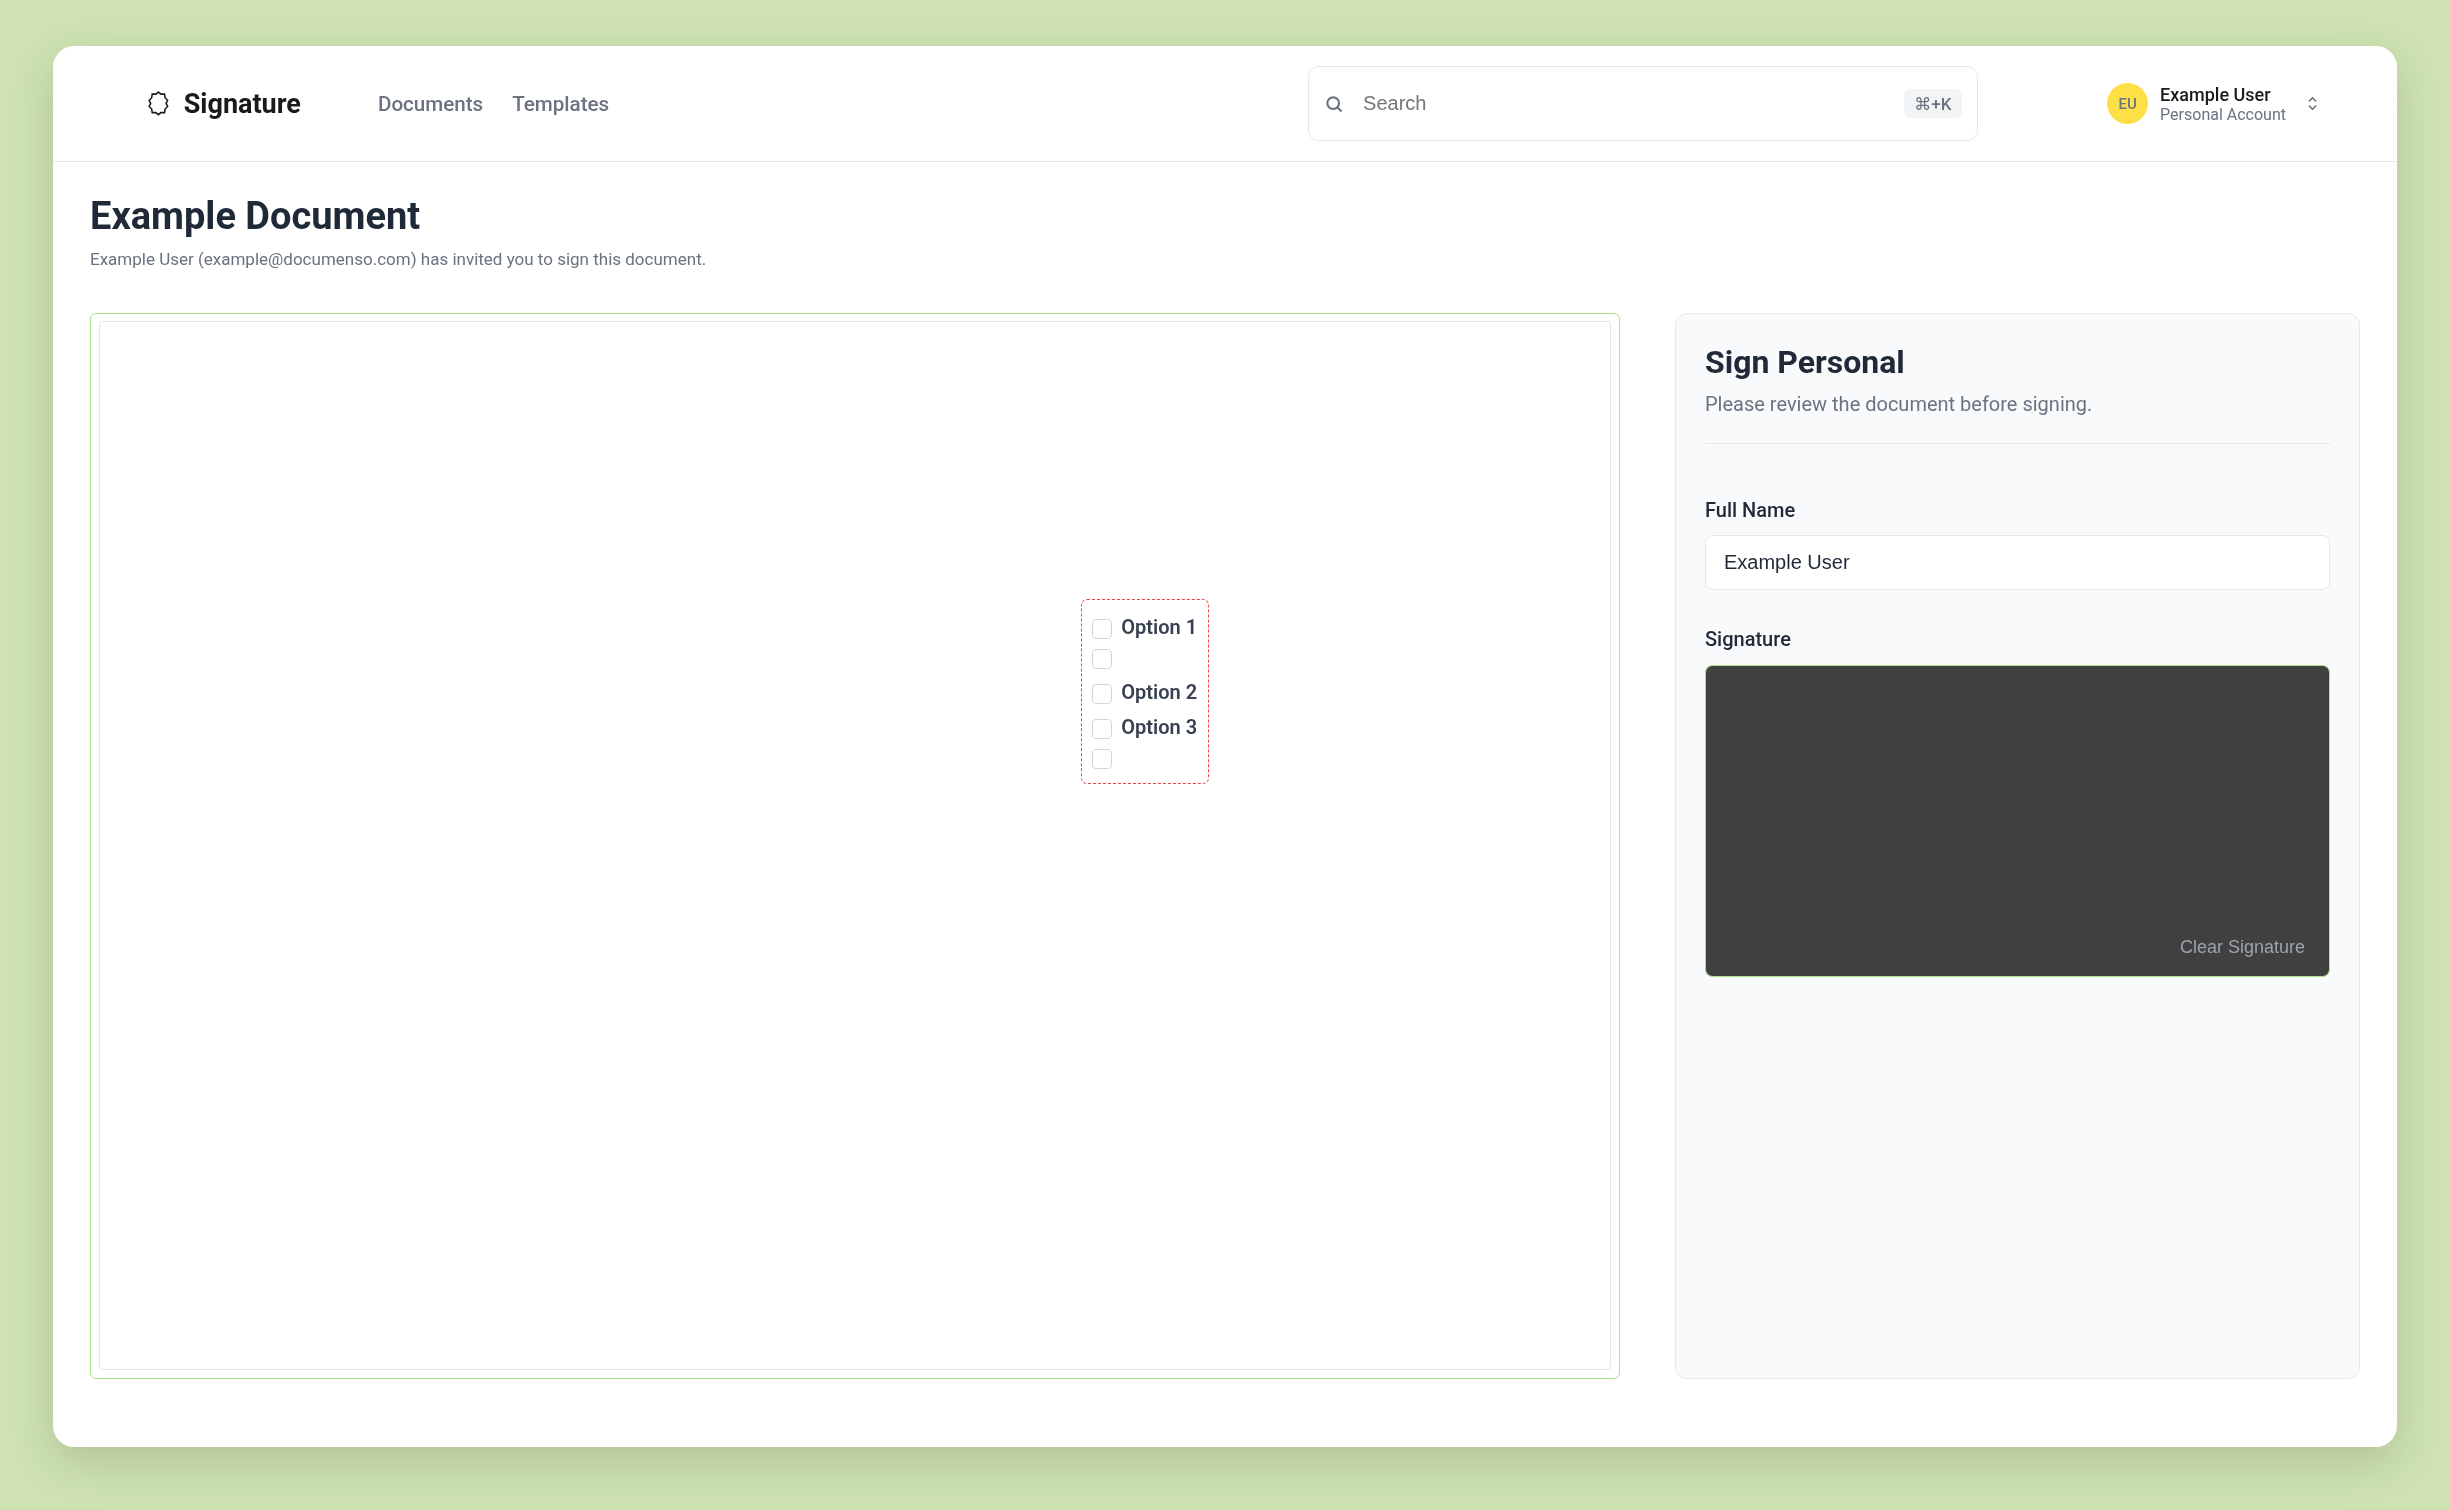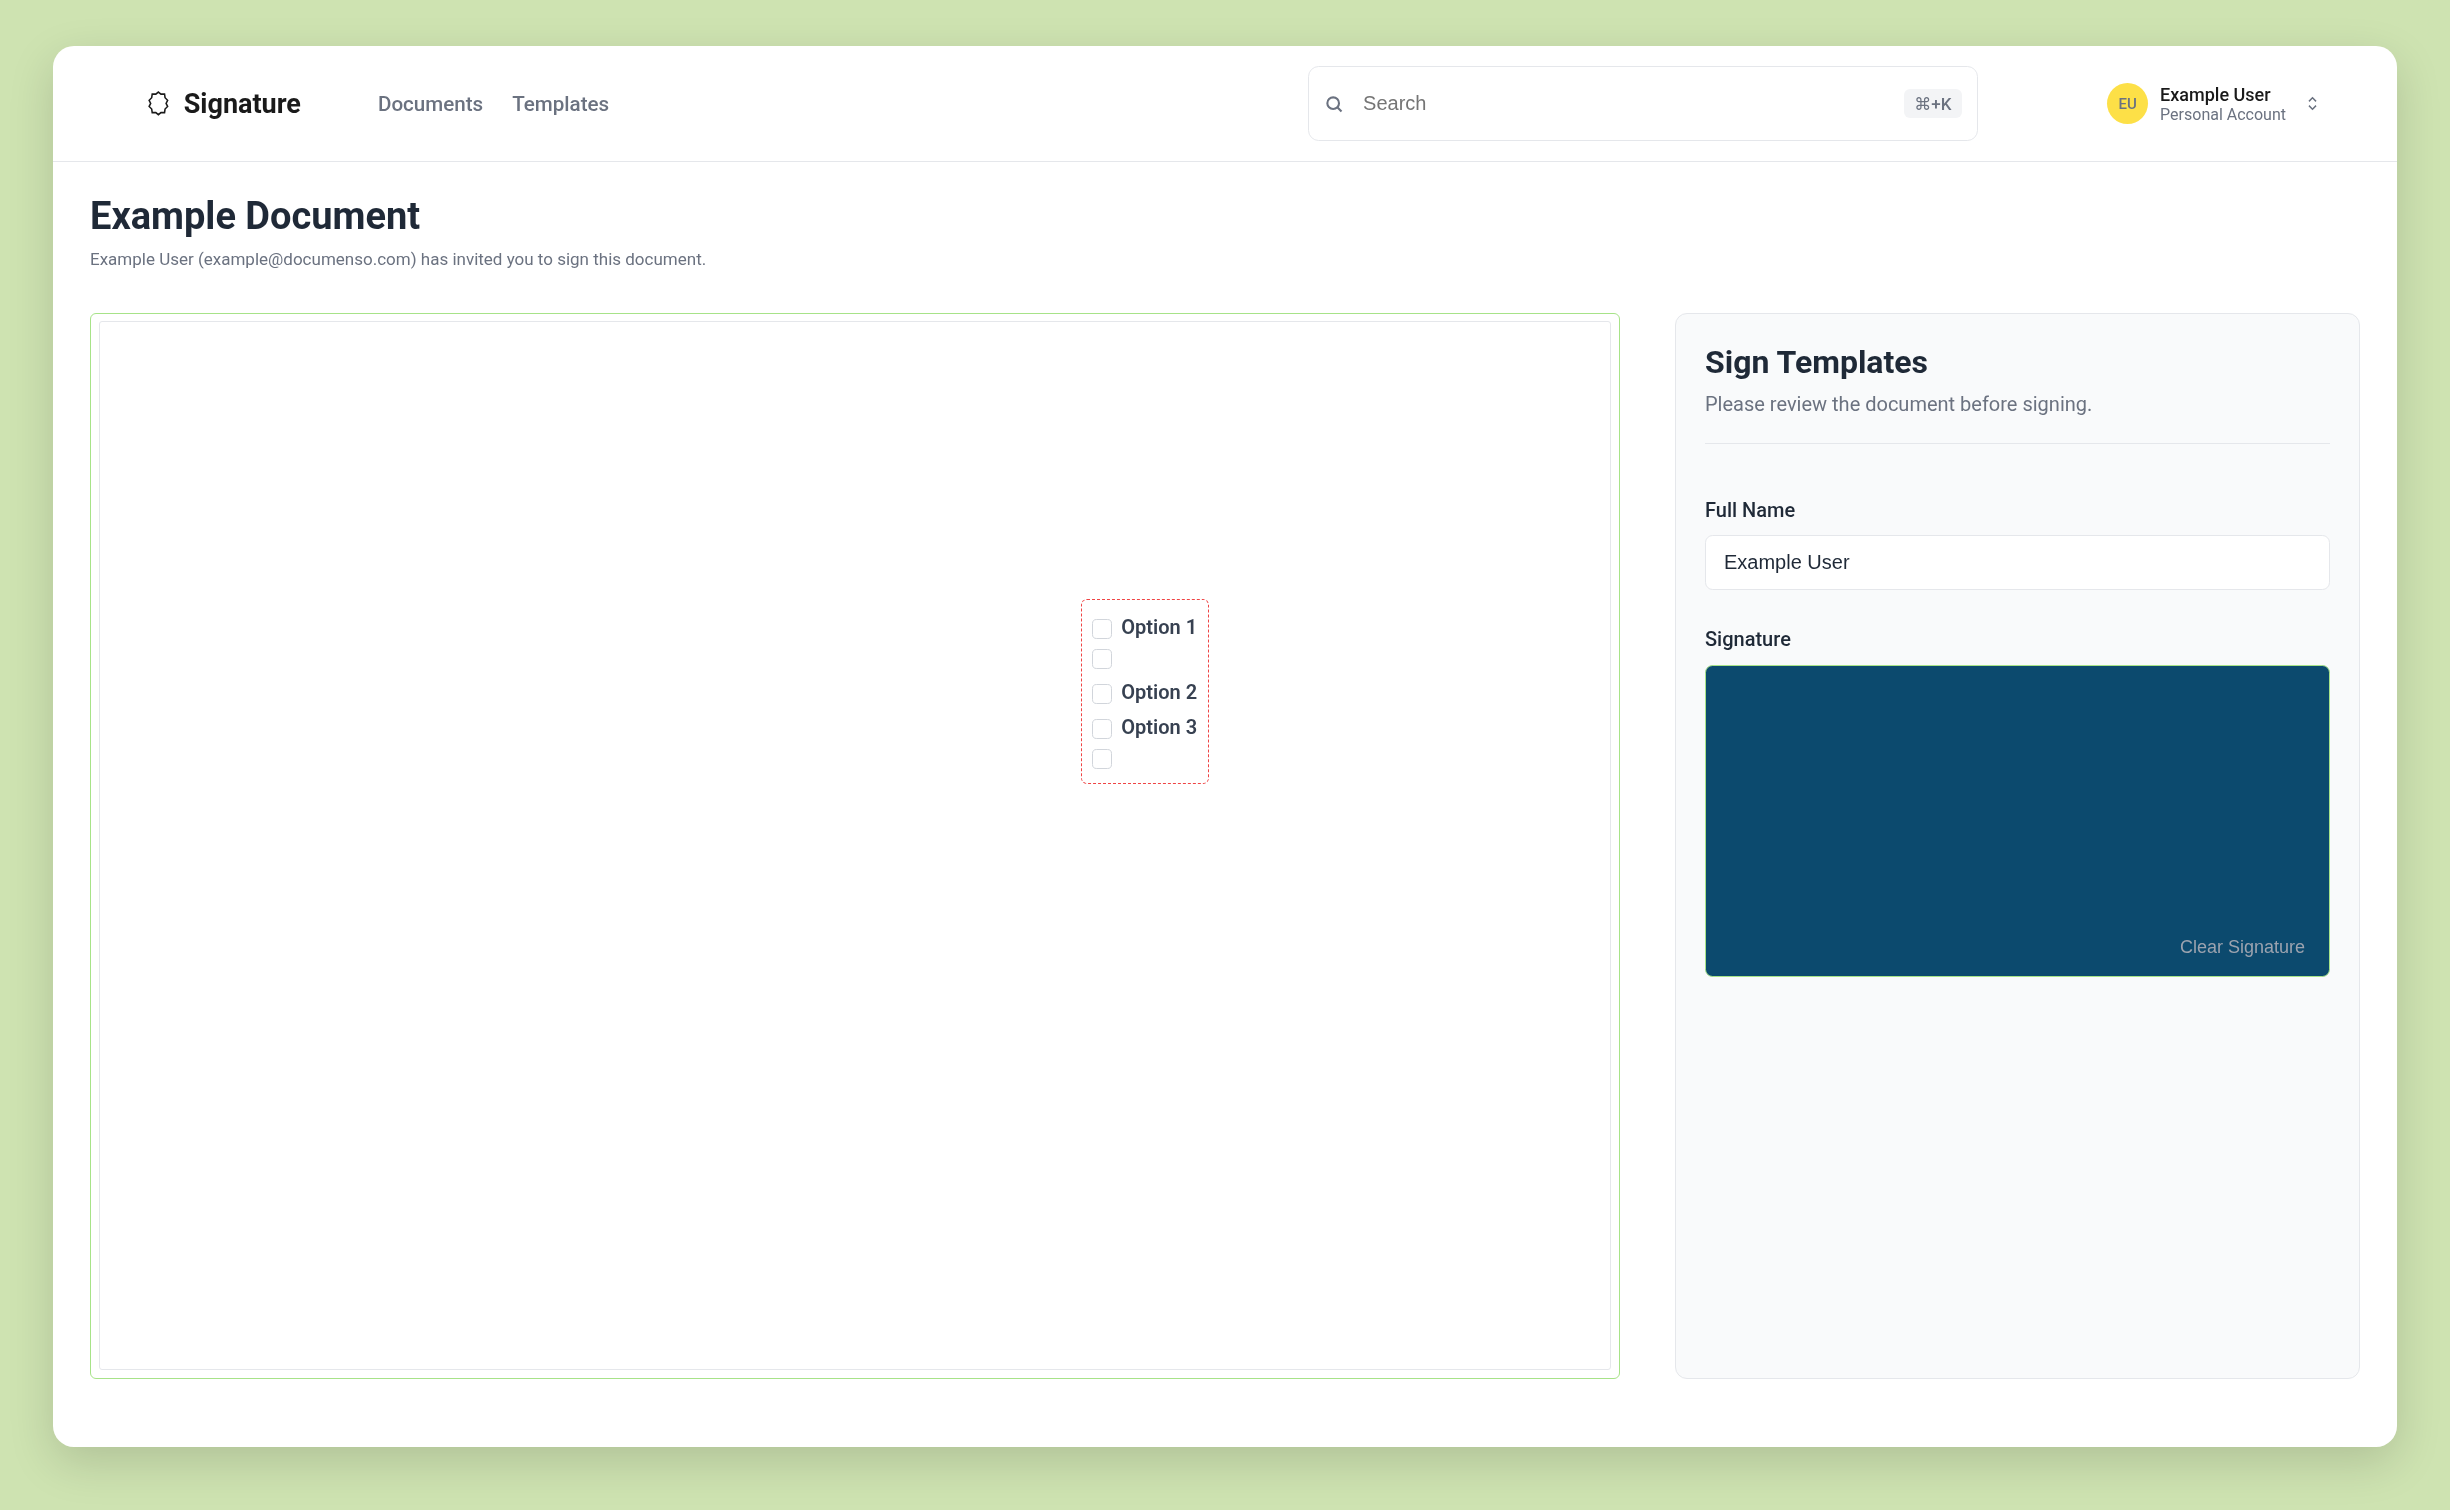--- a/index.html
+++ b/index.html
@@ -231,21 +231,21 @@
       border-radius: 7.6px;
       background: #ffffff;
       color: #1f2937;
       outline: none;
     }
     .signature-pad {
       width: 100%;
       height: 312px;
       border: 1.5px solid #a7e388;
       border-radius: 7.6px;
-      background: #0c4a6e;
+      background: #404040;
       position: relative;
     }
     .clear-signature {
       position: absolute;
       bottom: 18px;
       right: 24px;
       font-size: 18px;
       color: #9ca3af;
       cursor: pointer;
       background: none;
@@ -314,21 +314,21 @@
             </div>
             <div class="checkbox-row">
               <div class="checkbox"></div>
               <span class="checkbox-label"></span>
             </div>
           </div>
         </div>
       </div>
 
       <div class="sidebar">
-        <h2 class="sidebar-title">Sign Templates</h2>
+        <h2 class="sidebar-title">Sign Personal</h2>
         <p class="sidebar-subtitle">Please review the document before signing.</p>
 
         <div class="form-group">
           <label class="form-label">Full Name</label>
           <input type="text" class="form-input" value="Example User" style="">
         </div>
 
         <div class="form-group">
           <label class="form-label">Signature</label>
           <div class="signature-pad">

